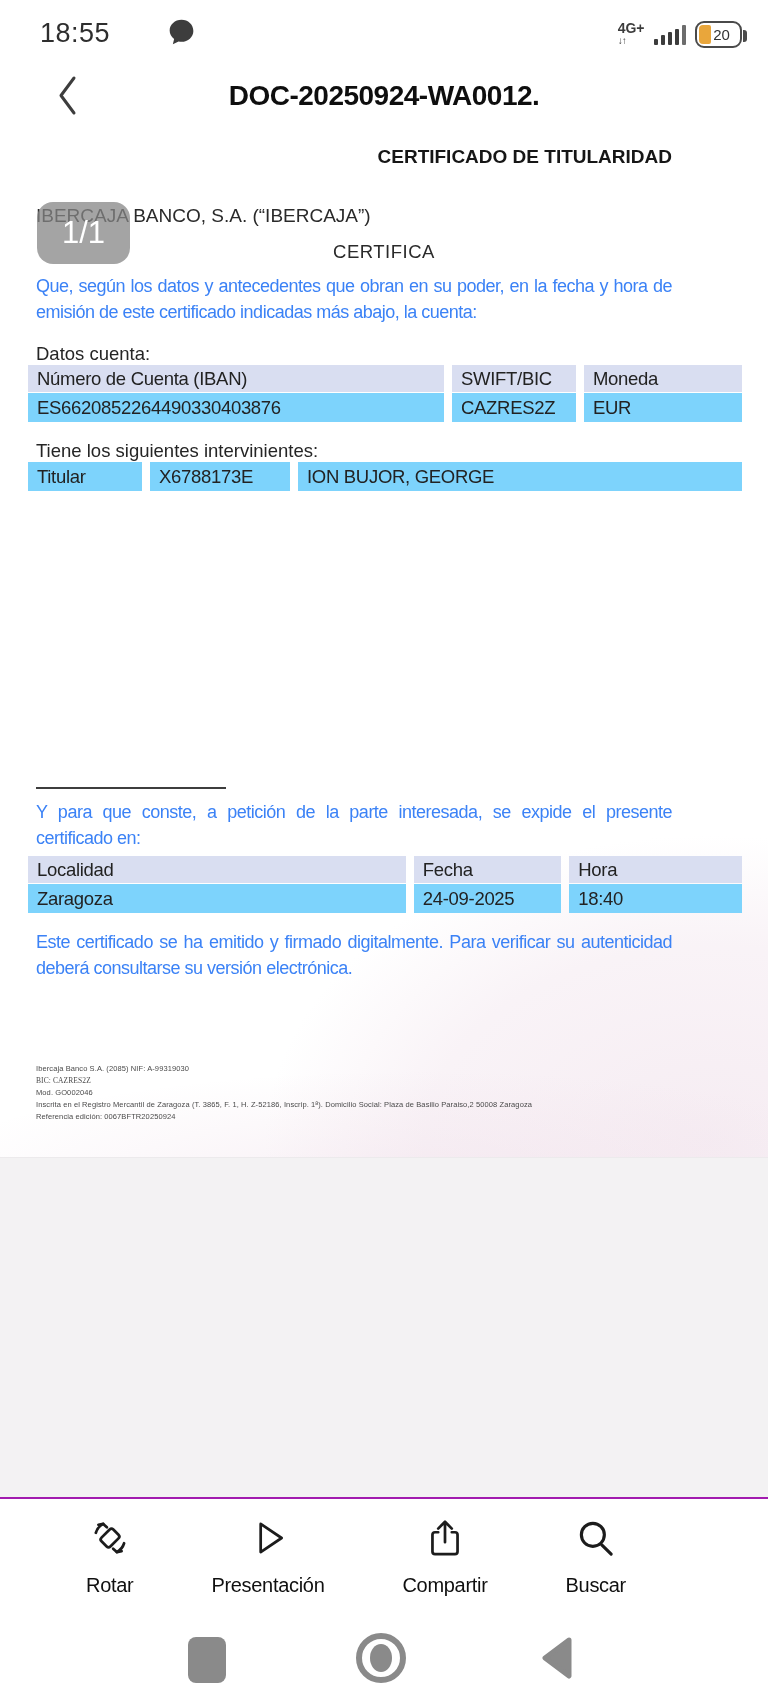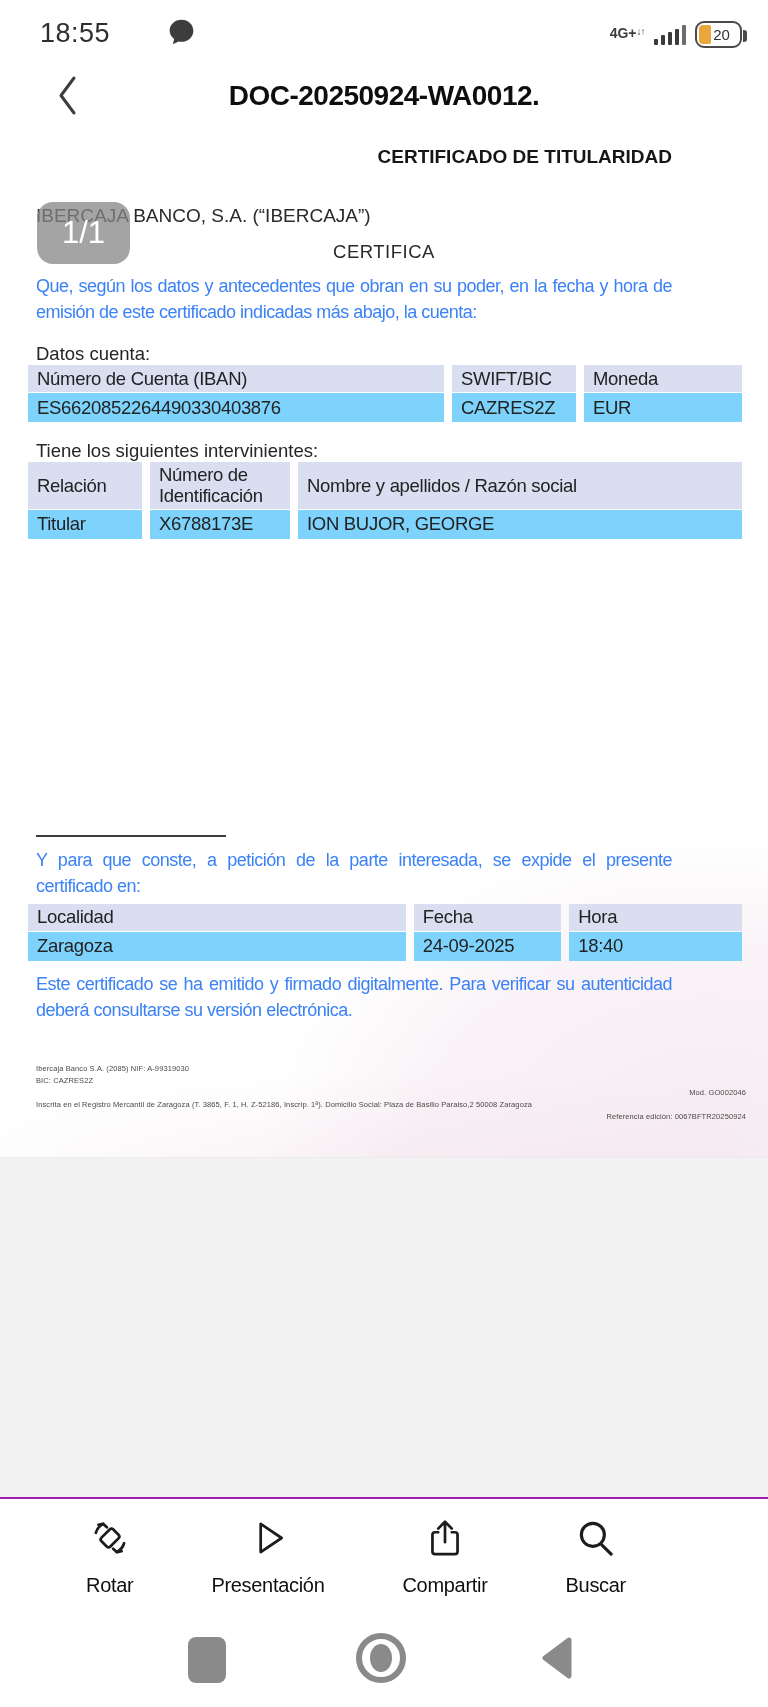--- a/index.html
+++ b/index.html
@@ -16,21 +16,21 @@
   
   .status-bar {
     height: 60px;
     display: flex; align-items: center;
     padding: 6px 26px 0 40px;
     gap: 40px;
   }
   .sb-time { font-size: 27px; color: #2e2e2e; font-weight: 500; letter-spacing: .5px; }
   .sb-bubble { margin-left: 16px; margin-top: 3px; }
   .sb-right { margin-left: auto; display: flex; align-items: center; gap: 9px; }
-  .sb-net { display: flex; align-items: flex-start; line-height: 1; }
+  .sb-net { display: flex; flex-direction: column; align-items: flex-start; line-height: 1; }
   .sb-net-label { font-size: 14px; font-weight: 700; color: #3c3c3c; }
   .sb-net-arrows { font-size: 10px; color: #3c3c3c; letter-spacing: -1px; margin-top: 1px; }
   .sb-bars { display: flex; align-items: flex-end; gap: 2.5px; height: 20px; margin-top: 4px; }
   .sb-bars span { display: block; width: 4.5px; background: #3c3c3c; border-radius: 1px; }
   .sb-bars .b1{height:6px} .sb-bars .b2{height:10px} .sb-bars .b3{height:13px}
   .sb-bars .b4{height:16px} .sb-bars .b5{height:20px; background:#6c6c6c;}
   .sb-batt { position: relative; width: 47px; height: 27px;
     border: 2.5px solid #4a4a4a; border-radius: 9px; margin-top: 2px;
     display: flex; align-items: center; justify-content: center; }
   .sb-batt-fill { position: absolute; left: 2px; top: 2px; bottom: 2px; width: 12px;
@@ -69,28 +69,28 @@
   .vrow .cell { background: #7dd3fc; min-height: 29px; }
   .t1 .c1{width:416px} .t1 .c2{width:124px} .t1 .c3{width:158px}
   .t2 .c1{width:114px} .t2 .c2{width:140px} .t2 .c3{flex:1}
   .t2.hrow .cell{min-height:46px; line-height:1.15;}
   .t3 .c1{width:390px} .t3 .c2{width:152px} .t3 .c3{width:178px}
 
   .spacer-mid { height: 296px; }
   .sig-line { margin-left: 36px; width: 190px; border-top: 2px solid #3d3d3d; }
   .closing { margin-top: 10px; }
   .tbl-gap { margin-top: 5px; }
-  .digital-note { margin-top: 10px; }
+  .digital-note { margin-top: 16px; }
 
   .doc-footer { position: absolute; z-index: 1; left: 36px; right: 22px; bottom: 34px;
     font-size: 7.5px; line-height: 1.6; color: #4a4a4a; letter-spacing: .1px; }
   .df-row { display: flex; flex-direction: column; }
   .df-left1 { flex: 1; }
-  .df-center { width: 230px; }
-  .df-right { text-align: right; }
+  .df-center { width: 230px; font-family: Liberation Serif, serif; }
+  .df-right { }
   .df-left2 { flex: 1; }
 
   .page-badge { position: absolute; z-index: 6; left: 37px; top: 202px;
     width: 93px; height: 62px; border-radius: 16px;
     background: rgba(133,133,133,.75);
     display: flex; align-items: center; justify-content: center;
     color: #fff; font-size: 31px; }
 
   
   .gray-area { height: 340px; background: #f3f2f3; border-top: 1px solid #eceaec; }
@@ -168,25 +168,20 @@
         <div class="cell c2">SWIFT/BIC</div>
         <div class="cell c3">Moneda</div>
       </div>
       <div class="tbl t1 vrow">
         <div class="cell c1">ES6620852264490330403876</div>
         <div class="cell c2">CAZRES2Z</div>
         <div class="cell c3">EUR</div>
       </div>
 
       <div class="section-label">Tiene los siguientes intervinientes:</div>
-      <div class="tbl t2 hrow">
-        <div class="cell c1">Relación</div>
-        <div class="cell c2">Número de Identificación</div>
-        <div class="cell c3">Nombre y apellidos / Razón social</div>
-      </div>
       <div class="tbl t2 vrow">
         <div class="cell c1">Titular</div>
         <div class="cell c2">X6788173E</div>
         <div class="cell c3">ION BUJOR, GEORGE</div>
       </div>
 
       <div class="spacer-mid"></div>
       <div class="sig-line"></div>
       <div class="para closing">Y para que conste, a petición de la parte interesada, se expide el presente certificado en:</div>
 

